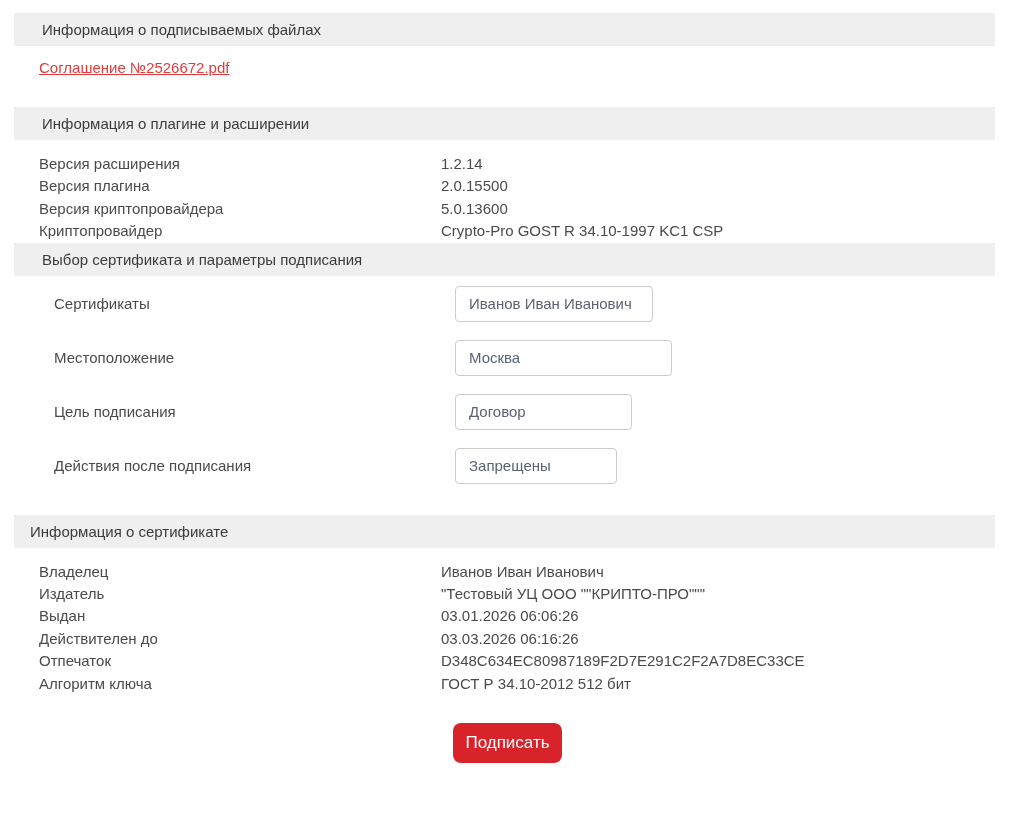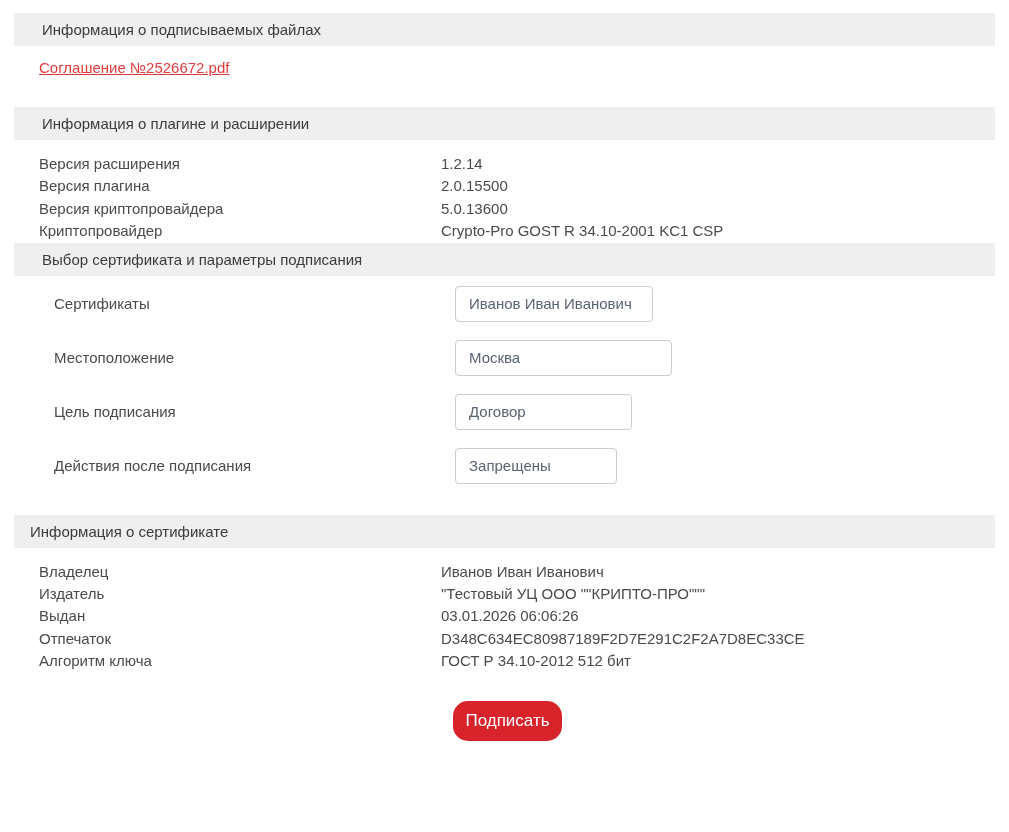--- a/index.html
+++ b/index.html
@@ -72,21 +72,21 @@
 
   .sign-button {
     display: block;
     margin: 28px auto 0;
     margin-left: 453px;
     width: 109px;
     height: 40px;
     background: #d8232a;
     color: #ffffff;
     border: none;
-    border-radius: 15px;
+    border-radius: 8px;
     font-size: 17px;
     font-family: "Liberation Sans", sans-serif;
     cursor: pointer;
   }
 </style>
 </head>
 <body>
 
 <div>
 
@@ -108,21 +108,21 @@
     <div class="info-row">
       <div class="info-label">Версия плагина</div>
       <div class="info-value">2.0.15500</div>
     </div>
     <div class="info-row">
       <div class="info-label">Версия криптопровайдера</div>
       <div class="info-value">5.0.13600</div>
     </div>
     <div class="info-row">
       <div class="info-label">Криптопровайдер</div>
-      <div class="info-value">Crypto-Pro GOST R 34.10-2001 KC1 CSP</div>
+      <div class="info-value">Crypto-Pro GOST R 34.10-1997 KC1 CSP</div>
     </div>
   </div>
 
   <div class="section-header hdr-signing">
     <span>Выбор сертификата и параметры подписания</span>
   </div>
   <div class="form-block">
     <div class="form-row">
       <div class="form-label">Сертификаты</div>
       <input class="form-input w-cert" type="text" value="Иванов Иван Иванович" style="">
@@ -151,20 +151,24 @@
     </div>
     <div class="info-row">
       <div class="info-label">Издатель</div>
       <div class="info-value">"Тестовый УЦ ООО ""КРИПТО-ПРО"""</div>
     </div>
     <div class="info-row">
       <div class="info-label">Выдан</div>
       <div class="info-value">03.01.2026 06:06:26</div>
     </div>
     <div class="info-row">
+      <div class="info-label">Действителен до</div>
+      <div class="info-value">03.03.2026 06:16:26</div>
+    </div>
+    <div class="info-row">
       <div class="info-label">Отпечаток</div>
       <div class="info-value">D348C634EC80987189F2D7E291C2F2A7D8EC33CE</div>
     </div>
     <div class="info-row">
       <div class="info-label">Алгоритм ключа</div>
       <div class="info-value">ГОСТ Р 34.10-2012 512 бит</div>
     </div>
   </div>
 
   <button class="sign-button">Подписать</button>

